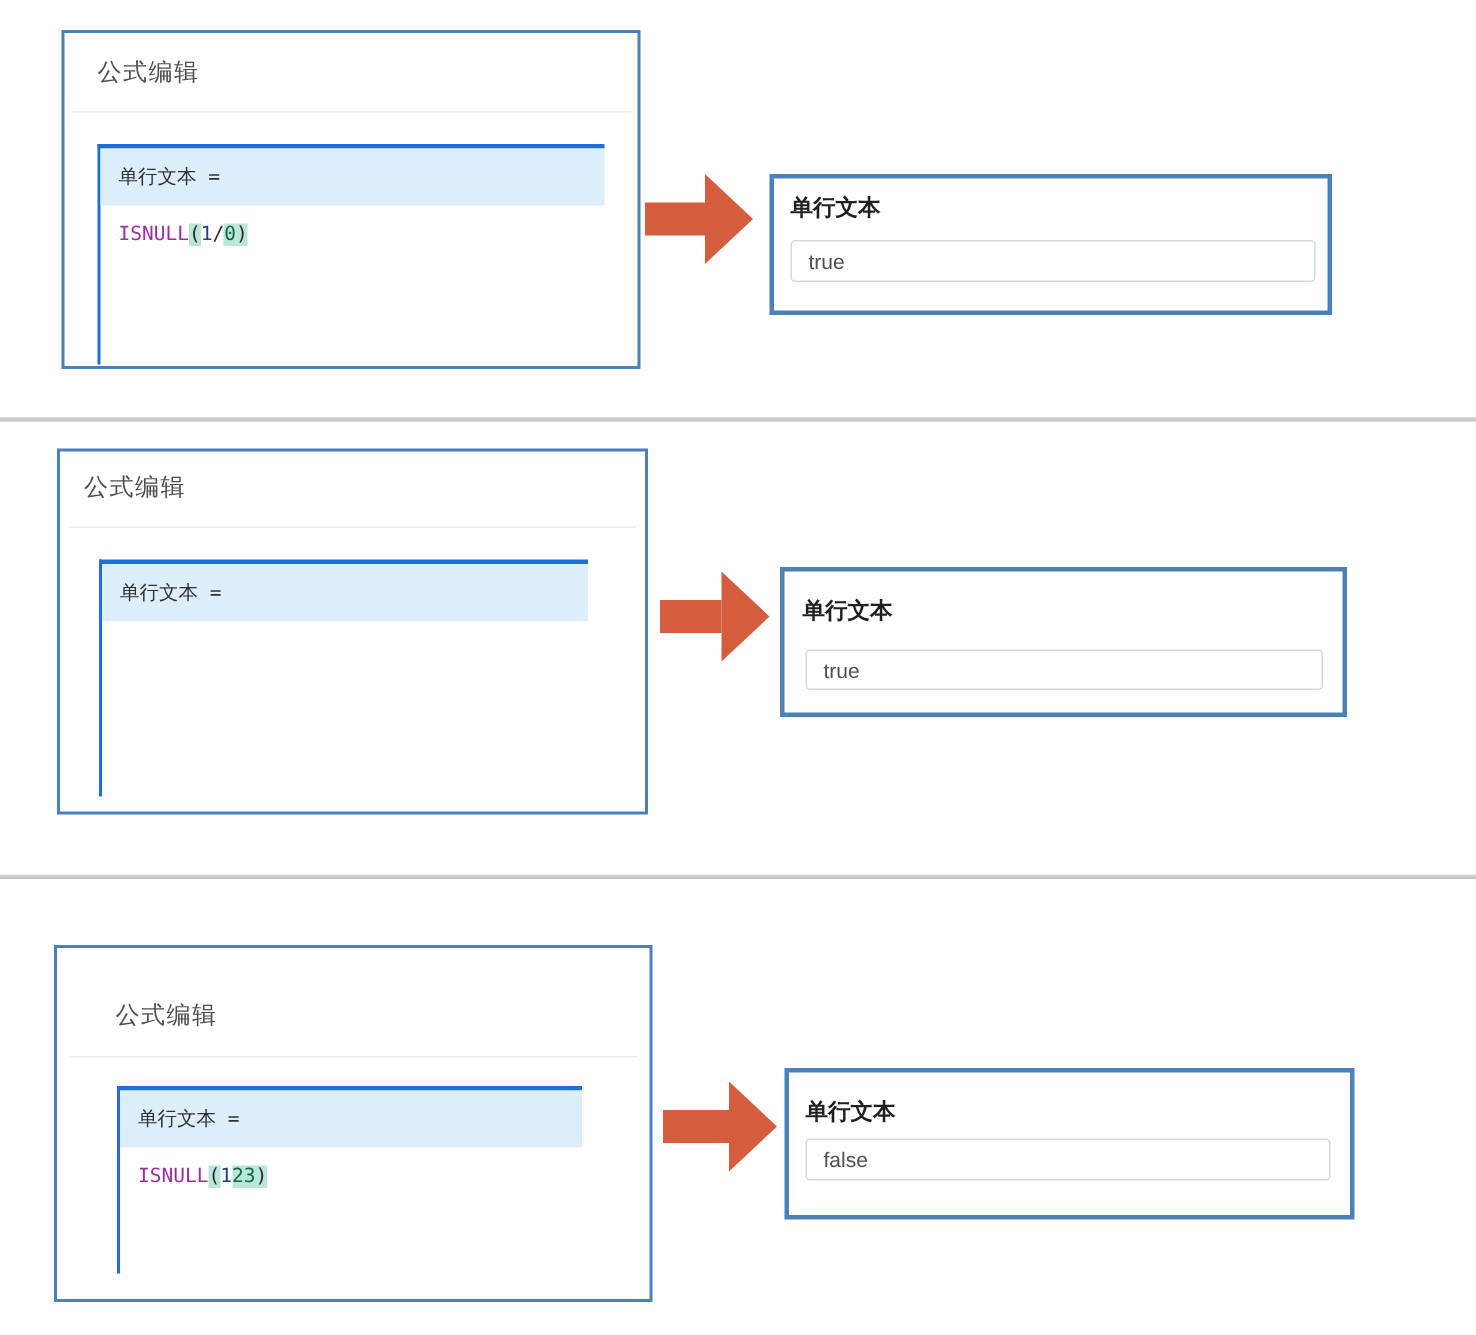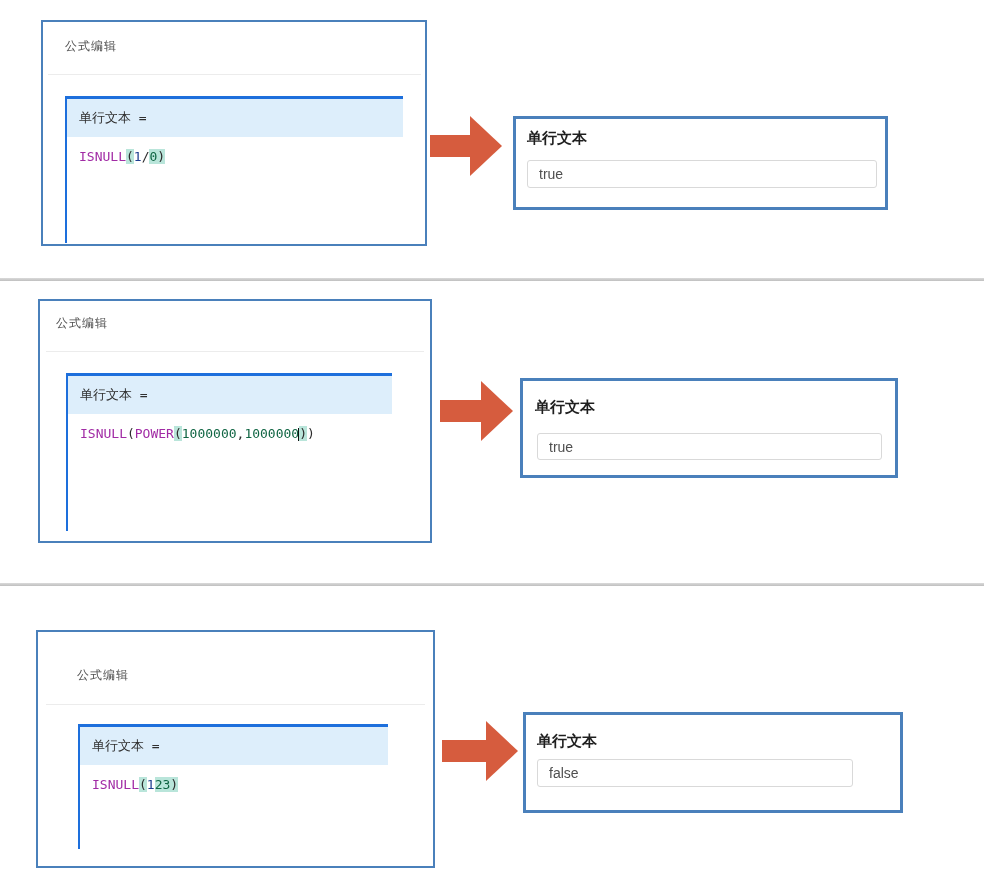--- a/index.html
+++ b/index.html
@@ -8,21 +8,21 @@
     width:984px;height:890px;
     background:#ffffff;
     font-family:"Liberation Sans","DejaVu Sans",sans-serif;
     overflow:hidden;
   }
   
   .fpanel{position:absolute;background:#fff;border:2px solid var(--panel_border);box-sizing:border-box;}
   .fpanel.r1{left:41px;top:20px;width:386px;height:226px;}
   .fpanel.r2{left:38px;top:299px;width:394px;height:244px;}
   .fpanel.r3{left:36px;top:630px;width:399px;height:238px;}
-  .fp-title{position:absolute;font-size:12px;color:#4f4f4f;letter-spacing:1px;white-space:nowrap;}
+  .fp-title{position:absolute;font-size:16px;color:#4f4f4f;letter-spacing:1px;white-space:nowrap;}
   .r1 .fp-title{left:22px;top:16px;}
   .r2 .fp-title{left:16px;top:14px;}
   .r3 .fp-title{left:39px;top:35px;}
   .fp-sep{position:absolute;height:1px;background:#ececec;}
   .r1 .fp-sep{left:5px;right:4px;top:52px;}
   .r2 .fp-sep{left:6px;right:6px;top:50px;}
   .r3 .fp-sep{left:8px;right:8px;top:72px;}
   .editor{position:absolute;background:#fff;border-top:3px solid var(--editor_accent);border-left:2px solid var(--editor_accent);box-sizing:border-box;}
   .r1 .editor{left:22px;top:74px;width:338px;height:147px;}
   .r2 .editor{left:26px;top:72px;width:326px;height:158px;}
@@ -60,21 +60,21 @@
   .rp-label{position:absolute;font-size:15px;font-weight:bold;color:#1f1f1f;white-space:nowrap;}
   .r1 .rp-label{left:11px;top:10px;}
   .r2 .rp-label{left:12px;top:17px;}
   .r3 .rp-label{left:11px;top:17px;}
   .rp-input{
     position:absolute;background:#fff;border:1px solid #d9d9d9;border-radius:3px;box-sizing:border-box;
     font-size:14px;color:#4f4f4f;display:flex;align-items:center;padding-left:11px;text-align:center;
   }
   .r1 .rp-input{left:11px;top:41px;width:350px;height:28px;}
   .r2 .rp-input{left:14px;top:52px;width:345px;height:27px;}
-  .r3 .rp-input{left:11px;top:44px;width:316px;height:28px;}
+  .r3 .rp-input{left:11px;top:44px;width:350px;height:28px;}
   
   .divider{position:absolute;left:0;width:984px;height:3px;background:linear-gradient(180deg,#dadada,#bfbfbf);}
   .divider.d1{top:278px;}
   .divider.d2{top:583px;}
 </style>
 </head>
 <body>
 
 <div class="fpanel r1">
   <div class="fp-title">公式编辑</div>
@@ -93,21 +93,20 @@
   <div class="rp-input">true</div>
 </div>
 
 <div class="divider d1"></div>
 
 <div class="fpanel r2">
   <div class="fp-title">公式编辑</div>
   <div class="fp-sep"></div>
   <div class="editor">
     <div class="ed-header">单行文本 =</div>
-    <div class="ed-code"><span class="tk tk-keyword">ISNULL</span><span class="tk">(</span><span class="tk tk-keyword">POWER</span><span class="tk tk-hl">(</span><span class="tk tk-number">1000000</span><span class="tk">,</span><span class="tk tk-number">1000000</span><span class="caret"></span><span class="tk tk-hl">)</span><span class="tk">)</span></div>
   </div>
 </div>
 <div class="arrow a2">
   <div class="shaft"></div>
   <div class="head"></div>
 </div>
 <div class="rpanel r2">
   <div class="rp-label">单行文本</div>
   <div class="rp-input">true</div>
 </div>

